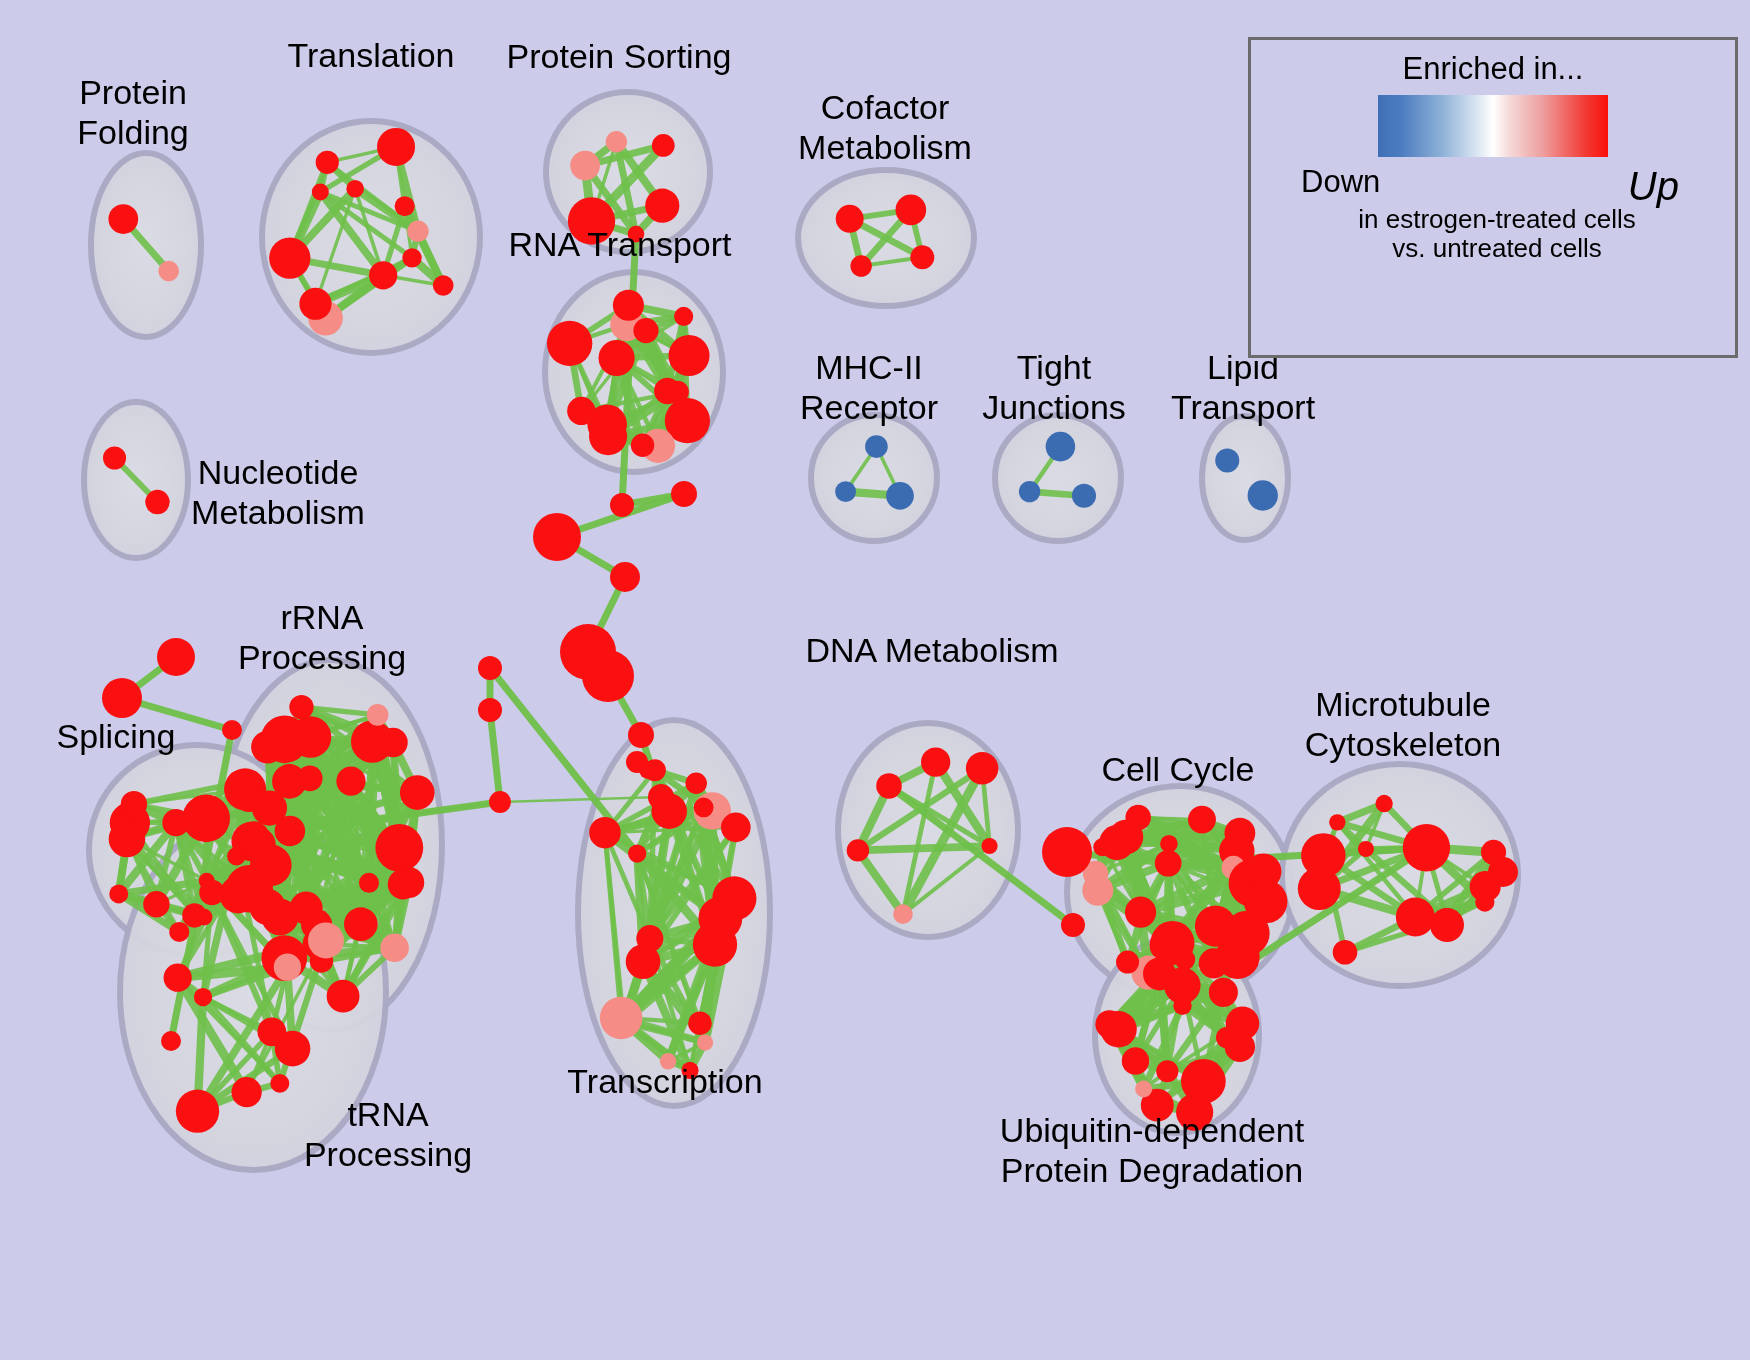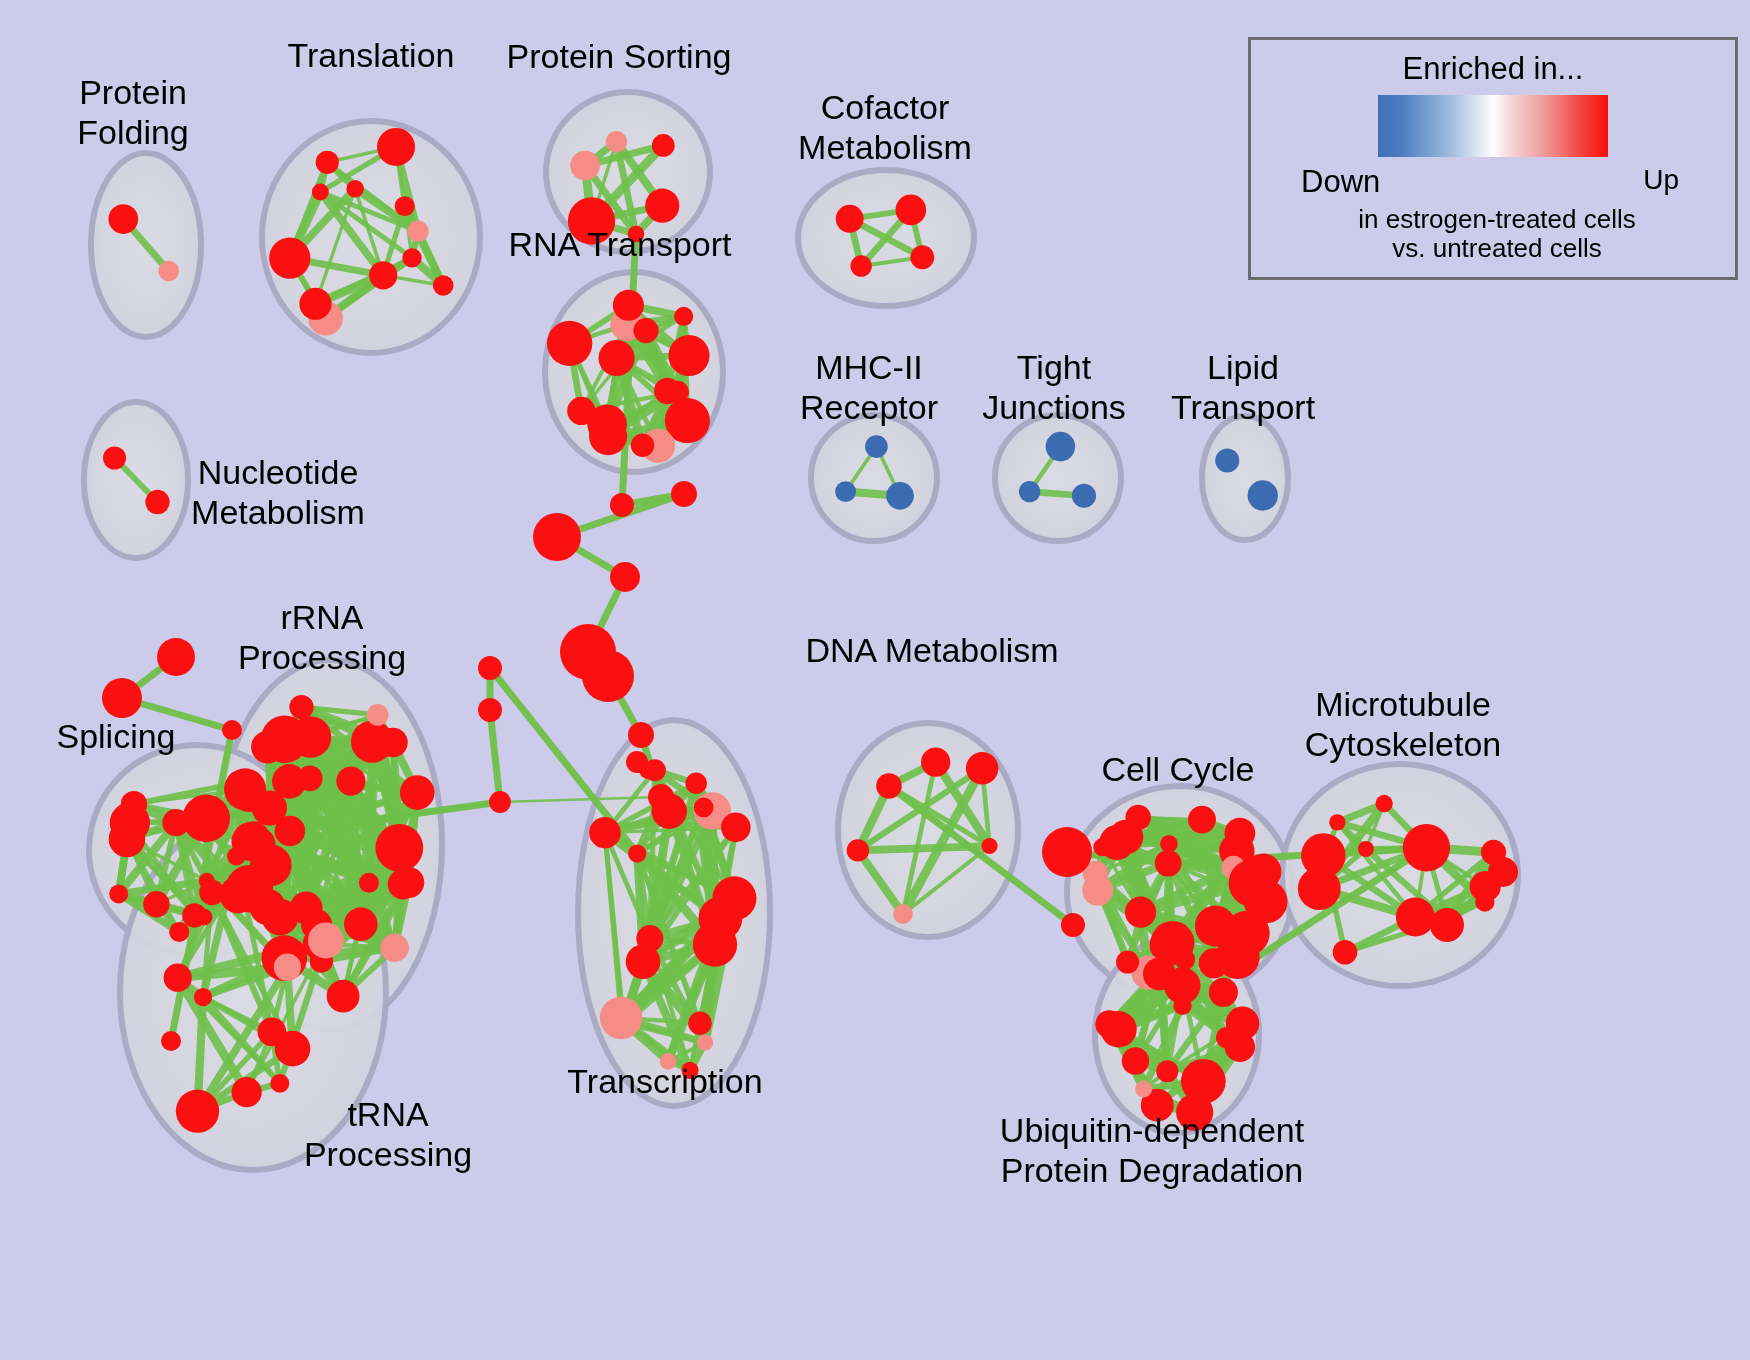--- a/index.html
+++ b/index.html
@@ -56,21 +56,22 @@
     margin-top: 7px;
   }
   .legend-down {
     position: absolute;
     left: 50px;
     font-size: 31px;
   }
   .legend-up {
     position: absolute;
     right: 56px;
-    font-size: 28px;
+    font-size: 40px;
+    font-style: italic;
   }
   .legend-sub {
     text-align: center;
     font-size: 26px;
     line-height: 1.18;
     margin-top: -2px;
     margin-left: 8px;
   }
 </style>
 </head>
@@ -1237,21 +1238,21 @@
         <text x="116" y="739" class="cluster-label"><tspan x="116" dy="0">Splicing</tspan></text>
         <text x="388" y="1117" class="cluster-label"><tspan x="388" dy="0">tRNA</tspan><tspan x="388" dy="40">Processing</tspan></text>
         <text x="665" y="1084" class="cluster-label"><tspan x="665" dy="0">Transcription</tspan></text>
         <text x="932" y="653" class="cluster-label"><tspan x="932" dy="0">DNA Metabolism</tspan></text>
         <text x="1178" y="772" class="cluster-label"><tspan x="1178" dy="0">Cell Cycle</tspan></text>
         <text x="1403" y="707" class="cluster-label"><tspan x="1403" dy="0">Microtubule</tspan><tspan x="1403" dy="40">Cytoskeleton</tspan></text>
         <text x="1152" y="1133" class="cluster-label"><tspan x="1152" dy="0">Ubiquitin-dependent</tspan><tspan x="1152" dy="40">Protein Degradation</tspan></text>
       </g>
   </svg>
 
-  <div class="legend-box" style="left:1248px; top:37px; width:490px; height:243px;">
+  <div class="legend-box" style="left:1248px; top:37px; width:490px; height:321px;">
     <div class="legend-title">Enriched in...</div>
     <div class="legend-bar"></div>
     <div class="legend-ends">
       <span class="legend-down">Down</span>
       <span class="legend-up">Up</span>
     </div>
     <div class="legend-sub">in estrogen-treated cells</div>
     <div class="legend-sub">vs. untreated cells</div>
   </div>
 

